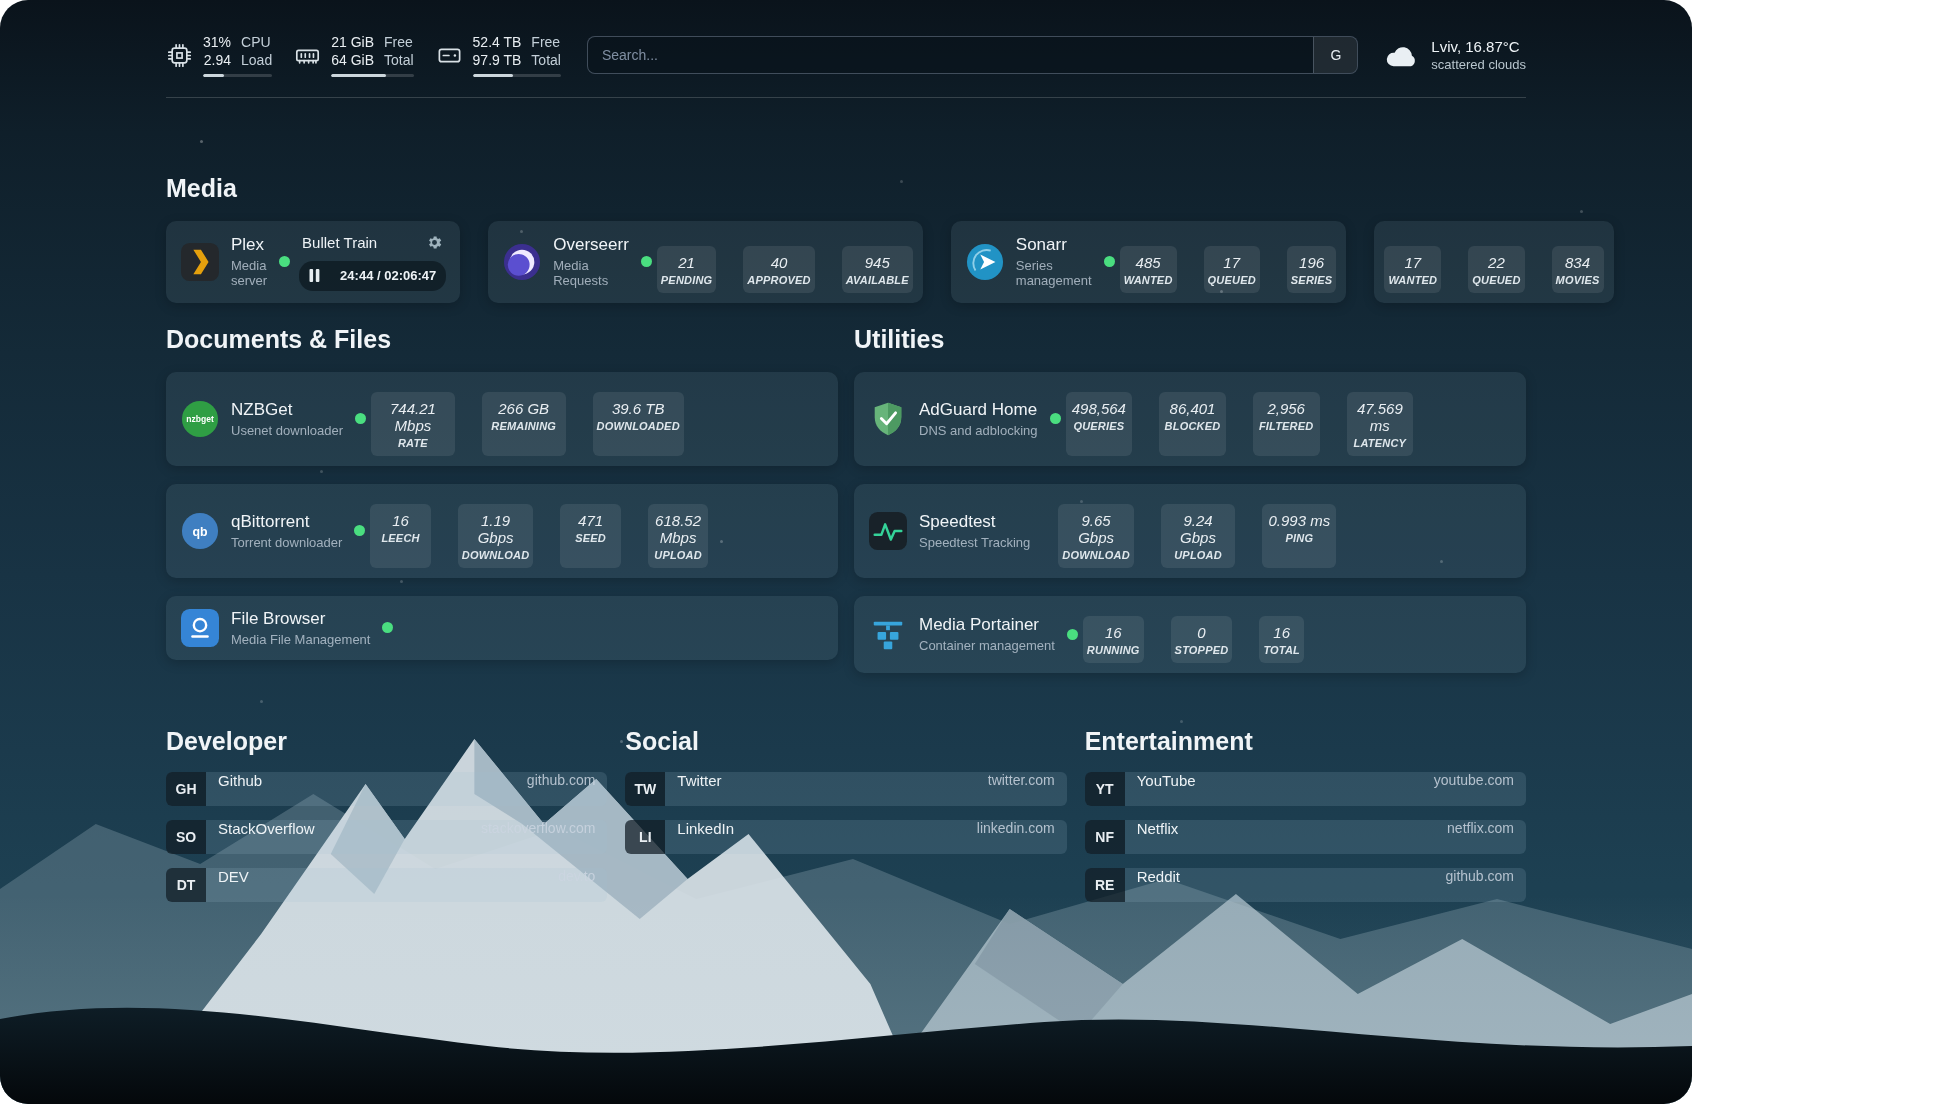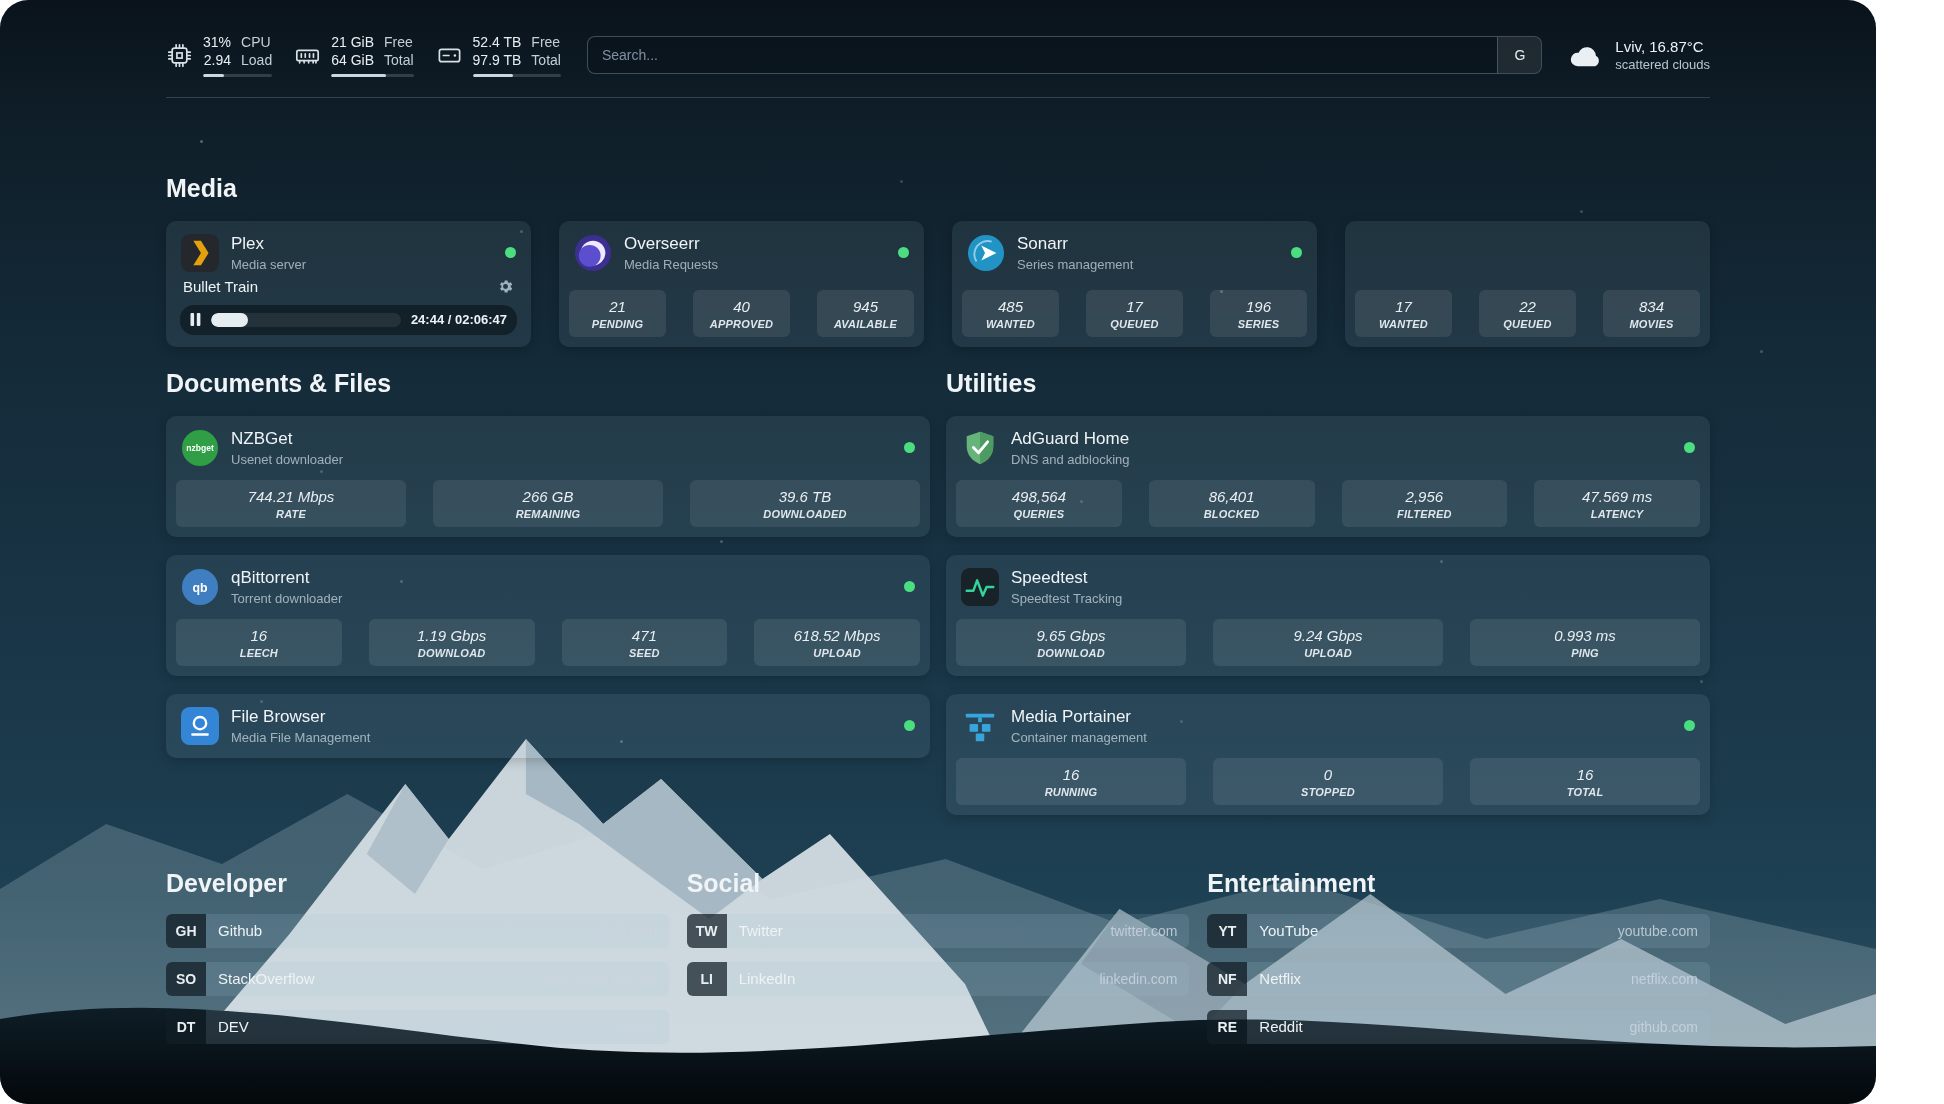--- a/index.html
+++ b/index.html
@@ -1,21 +1,21 @@
 <!DOCTYPE html>
 <html style="--status_online: #4ade80; --accent_plex: #e5a00d; --accent_overseerr: #5b4fd0; --accent_sonarr: #2193c5; --accent_radarr: #e7b21a; --accent_nzbget: #2f9e44; --accent_qbittorrent: #3f7fc1; --accent_filebrowser: #3585d6; --accent_adguard: #67b47a; --accent_speedtest: #34d399; --accent_portainer: #37a5dc;"><head>
 <meta charset="utf-8">
 <style>
   * { margin:0; padding:0; box-sizing:border-box; }
   html,body { background:#ffffff; }
   body { font-family:"Liberation Sans","DejaVu Sans",sans-serif; color:#e7edf1; }
   [data-interactable="true"] { cursor:pointer; }
 
   .screen{
-    position:relative; width:1876px; height:1104px; border-radius:28px; overflow:hidden;
+    position:relative; width:1692px; height:1104px; border-radius:28px; overflow:hidden;
     background:linear-gradient(180deg,#0a131b 0%,#0f1f2a 12%,#142a38 32%,#183344 52%,#1b3a4c 68%,#1d4052 80%,#1d4254 100%);
   }
   .bg-mountains{ position:absolute; left:0; right:0; bottom:0; height:460px; z-index:0; }
   .bg-mountains svg{ width:100%; height:100%; display:block; }
   .snow{ position:absolute; top:140px; left:200px; width:3px; height:3px; border-radius:50%;
     background:rgba(255,255,255,.30);
     box-shadow: 320px 90px rgba(255,255,255,.22), 700px 40px rgba(255,255,255,.18),
       1020px 150px rgba(255,255,255,.25), 1380px 70px rgba(255,255,255,.2),
       1560px 210px rgba(255,255,255,.22), 120px 330px rgba(255,255,255,.2),
       520px 400px rgba(255,255,255,.25), 880px 360px rgba(255,255,255,.18),
@@ -49,21 +49,21 @@
   .weather-cond{ font-size:13px; color:#b9c6ce; margin-top:2px; }
 
   .divider{ margin-top:20px; height:1px; background:rgba(255,255,255,.17); }
 
   
   .section-title{ font-size:25px; font-weight:600; color:#f0f4f7; }
   .section-media{ margin-top:76px; }
   .media-grid{ display:grid; grid-template-columns:repeat(4,1fr); gap:28px; margin-top:18px; }
 
   .card{ background:rgba(163,192,209,.10); border-radius:10px; padding:10px;
-    box-shadow:0 3px 12px rgba(0,0,0,.20); display:flex; flex-direction:column; }
+    box-shadow:0 3px 12px rgba(0,0,0,.20); display:flex; }
   .service-header{ display:flex; align-items:center; gap:12px; padding:3px 5px; }
   .service-icon{ width:38px; height:38px; flex:none; display:flex; }
   .service-icon svg{ width:38px; height:38px; }
   .service-name{ font-size:17px; font-weight:500; color:#f0f4f7; }
   .service-desc{ font-size:13px; color:rgba(203,213,225,.75); margin-top:3px; }
   .status-dot{ margin-left:auto; width:11px; height:11px; border-radius:50%;
     background:var(--status_online,#4ade80); flex:none; }
 
   .stats{ display:flex; gap:27px; margin-top:auto; padding-top:10px;font-style:italic; }
   .stat{ flex:1; background:rgba(255,255,255,.085); border-radius:6px; text-align:center; padding:8px 4px 7px; }
@@ -78,21 +78,21 @@
   .np-track{ flex:1; height:14px; border-radius:7px; background:rgba(255,255,255,.08); overflow:hidden; }
   .np-fill{ height:100%; background:#e6edf1; border-radius:7px; }
   .np-time{ font-size:13px; font-weight:600; color:#eef3f6; white-space:nowrap; }
 
   .columns{ display:grid; grid-template-columns:1fr 1fr; gap:16px; margin-top:22px; }
   .col-cards{ display:flex; flex-direction:column; gap:18px; margin-top:18px; }
 
   
   .bookmarks{ display:grid; grid-template-columns:repeat(3,1fr); gap:18px; margin-top:54px; }
   .bm-list{ display:flex; flex-direction:column; gap:14px; margin-top:16px; }
-  .bm-item{ display:flex; align-items:center; height:34px; background:rgba(163,192,209,.16);
+  .bm-item{ display:flex; align-items:flex-start; height:34px; background:rgba(163,192,209,.16);
     border-radius:6px; overflow:hidden; }
   .bm-abbr{ width:40px; align-self:stretch; display:flex; align-items:center; justify-content:center;
     background:rgba(8,18,25,.68); font-size:14px; font-weight:600; color:#e9eef2; flex:none; }
   .bm-name{ margin-left:12px; font-size:15px; color:#eef3f6; }
   .bm-domain{ margin-left:auto; margin-right:12px; font-size:14px; color:rgba(203,213,225,.85); }
 </style>
 </head>
 <body>
 
 <div class="screen" data-interactable="false">

